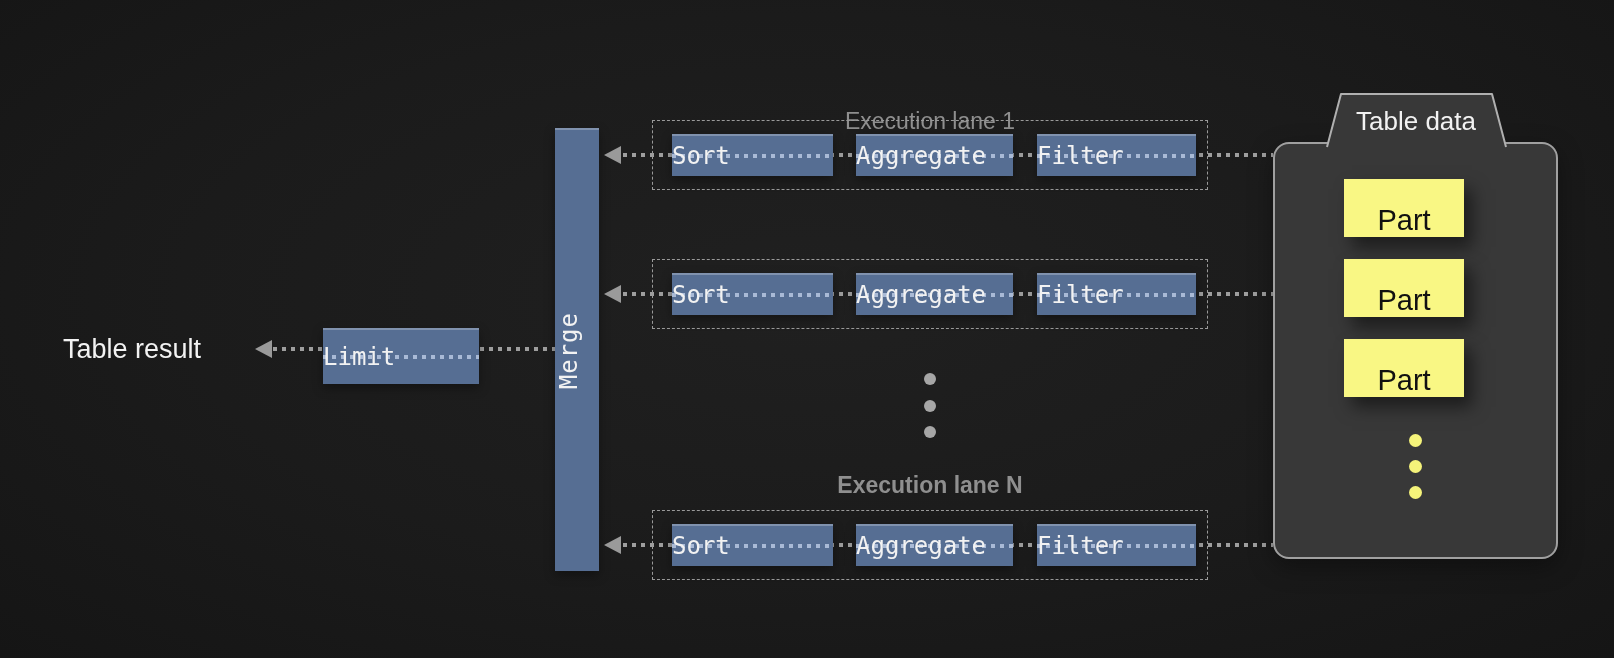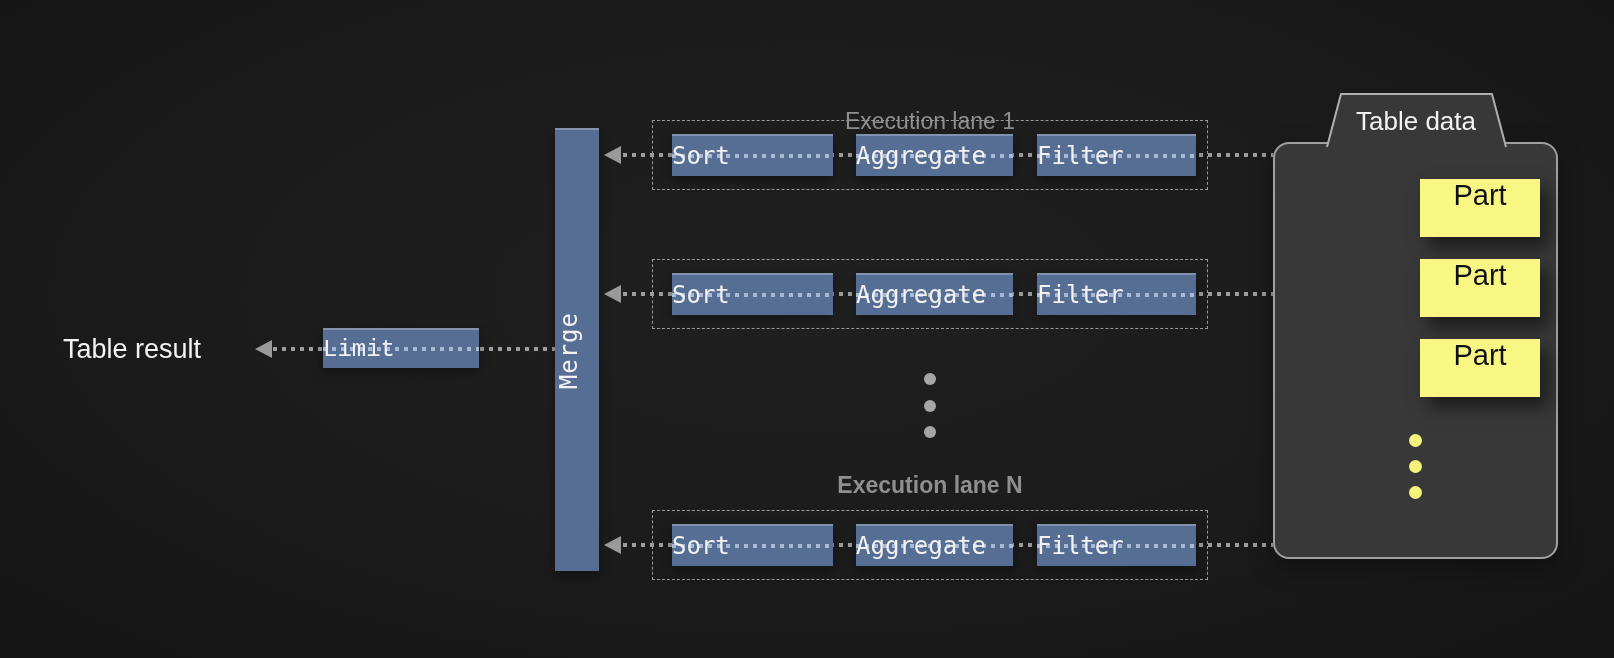--- a/index.html
+++ b/index.html
@@ -43,36 +43,36 @@
   
   .table-container{
     position:absolute;left:1273px;top:142px;width:285px;height:417px;box-sizing:border-box;
     background:#383838;border:2px solid #a0a0a0;border-radius:16px;
     box-shadow:0 8px 24px rgba(0,0,0,.35);
   }
   .tab-patch{position:absolute;left:1331px;top:142px;width:172px;height:6px;background:#383838;}
   .tab-svg{position:absolute;left:1300px;top:84px;}
   .tab-title{position:absolute;left:1330px;top:106px;width:172px;text-align:center;color:#f2f2f2;font-size:26px;line-height:30px;}
   .part{
-    position:absolute;left:1420px;width:120px;height:58px;background:#f9f784;
-    color:#111;font-size:29px;display:flex;align-items:flex-start;justify-content:center;
+    position:absolute;left:1344px;width:120px;height:58px;background:#f9f784;
+    color:#111;font-size:29px;display:flex;align-items:flex-end;justify-content:center;
     box-shadow:8px 10px 16px rgba(0,0,0,.5);
   }
   .query-result{position:absolute;left:63px;top:333px;color:#f2f2f2;font-size:27px;line-height:32px;}
 </style>
 </head>
 <body>
 
 <div class="stage">
 
   <div class="query-result">Table result</div>
   <div class="arrow-left" style="left:255px;top:340px;"></div>
   <div class="dotline" style="left:273px;top:347px;width:282px;"></div>
 
-  <div class="node" style="left:323px;top:328px;width:156px;height:40px;font-family:Liberation Mono, monospace;">
+  <div class="node" style="left:323px;top:328px;width:156px;height:56px;">
     <div class="overlay"></div>
     <span class="lbl">Limit</span>
   </div>
 
   <div class="node merge">
     <span class="lbl">Merge</span>
   </div>
 
   <div class="lane-title" style="top:79px;">Execution lane 1</div>
   <div class="dotline" style="left:623px;top:153px;width:650px;"></div>

